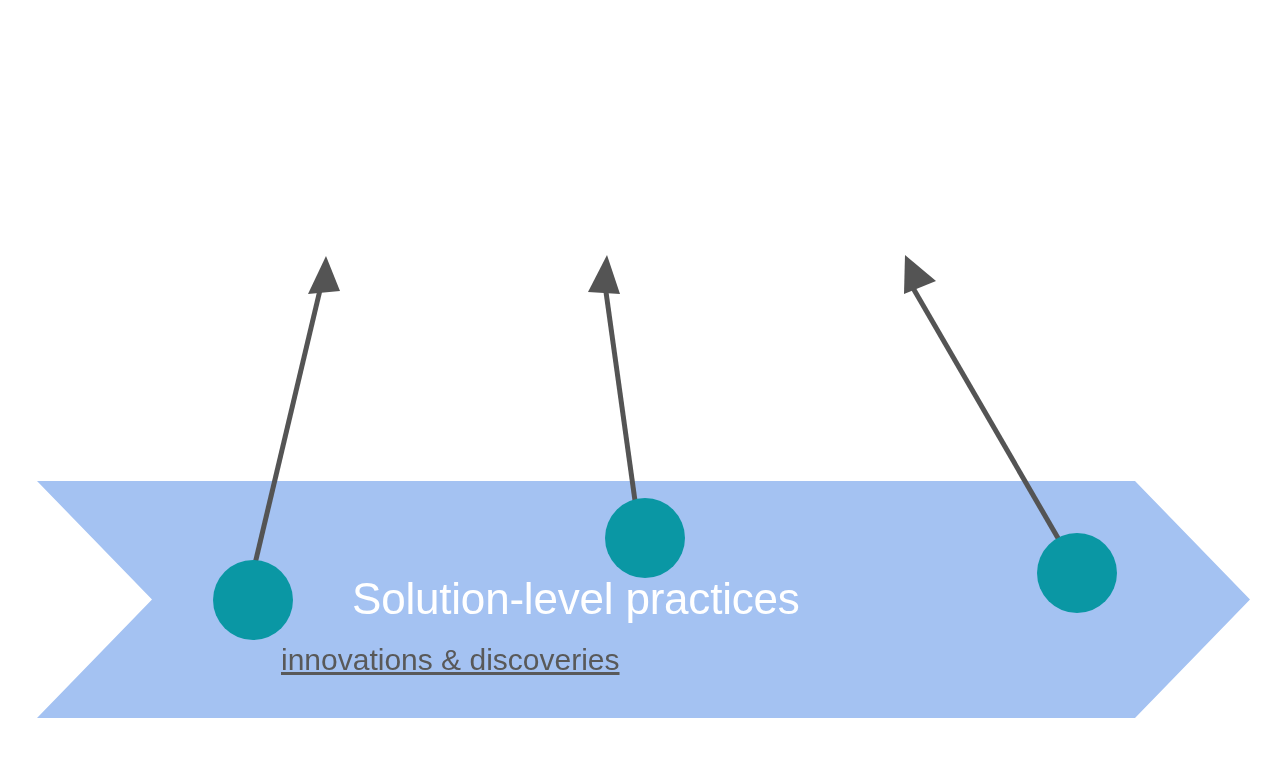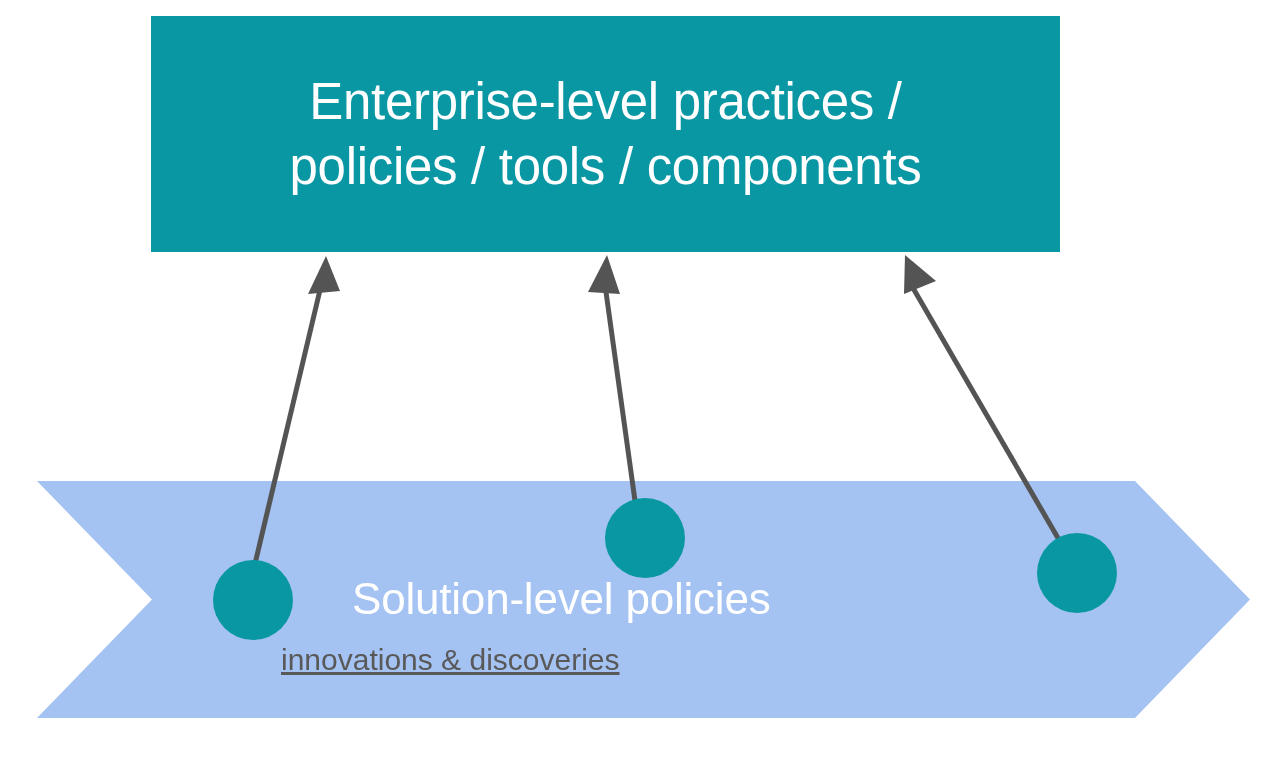--- a/index.html
+++ b/index.html
@@ -105,32 +105,28 @@
   }
   .node-1 { left: 213px; top: 560px; }
   .node-2 { left: 605px; top: 498px; }
   .node-3 { left: 1037px; top: 533px; }
 </style>
 </head>
 <body>
 
 <div id="stage">
 
-  <div class="enterprise-box">
-    <div class="enterprise-box-text">Enterprise-level practices /
-policies / tools / components</div>
-  </div>
 
   <div class="chevron-band">
     <svg viewBox="0 0 1213 237" preserveAspectRatio="none" aria-hidden="true">
       <polygon points="0,0 1098,0 1213,118.5 1098,237 0,237 115,118.5" fill="#A4C2F2"></polygon>
     </svg>
   </div>
 
-  <div class="workflow-title">Solution-level policies</div>
+  <div class="workflow-title">Solution-level practices</div>
   <div class="workflow-subtitle">innovations &amp; discoveries</div>
 
   <div class="connectors">
     <svg width="1281" height="762" viewBox="0 0 1281 762" aria-hidden="true">
 
       <g>
         <line x1="254" y1="568" x2="320" y2="290" stroke="#545454" stroke-width="5"></line>
         <polygon points="326,256 308,294 340,291" fill="#545454"></polygon>
       </g>
 

